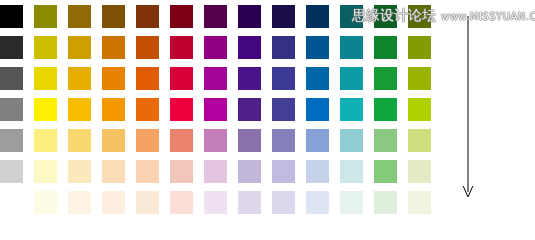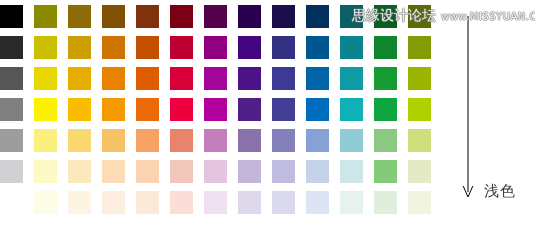--- a/index.html
+++ b/index.html
@@ -194,19 +194,18 @@
     </div>
 
   <div id="axis-arrow">
     <svg width="16" height="184" viewBox="0 0 16 184" xmlns="http://www.w3.org/2000/svg">
       <line x1="8" y1="0" x2="8" y2="176" stroke="#000000" stroke-width="1"></line>
       <path d="M 3.2 170 L 8 181 L 12.8 170" fill="none" stroke="#000000" stroke-width="1"></path>
     </svg>
   </div>
 
 
-  <div class="side-label" id="label-light">浅色</div>
 
   <div id="watermark">
     <span class="wm-cn">思缘设计论坛</span><span class="wm-url">www.MISSYUAN.COM</span>
   </div>
 
 </div>
 
 </body></html>

